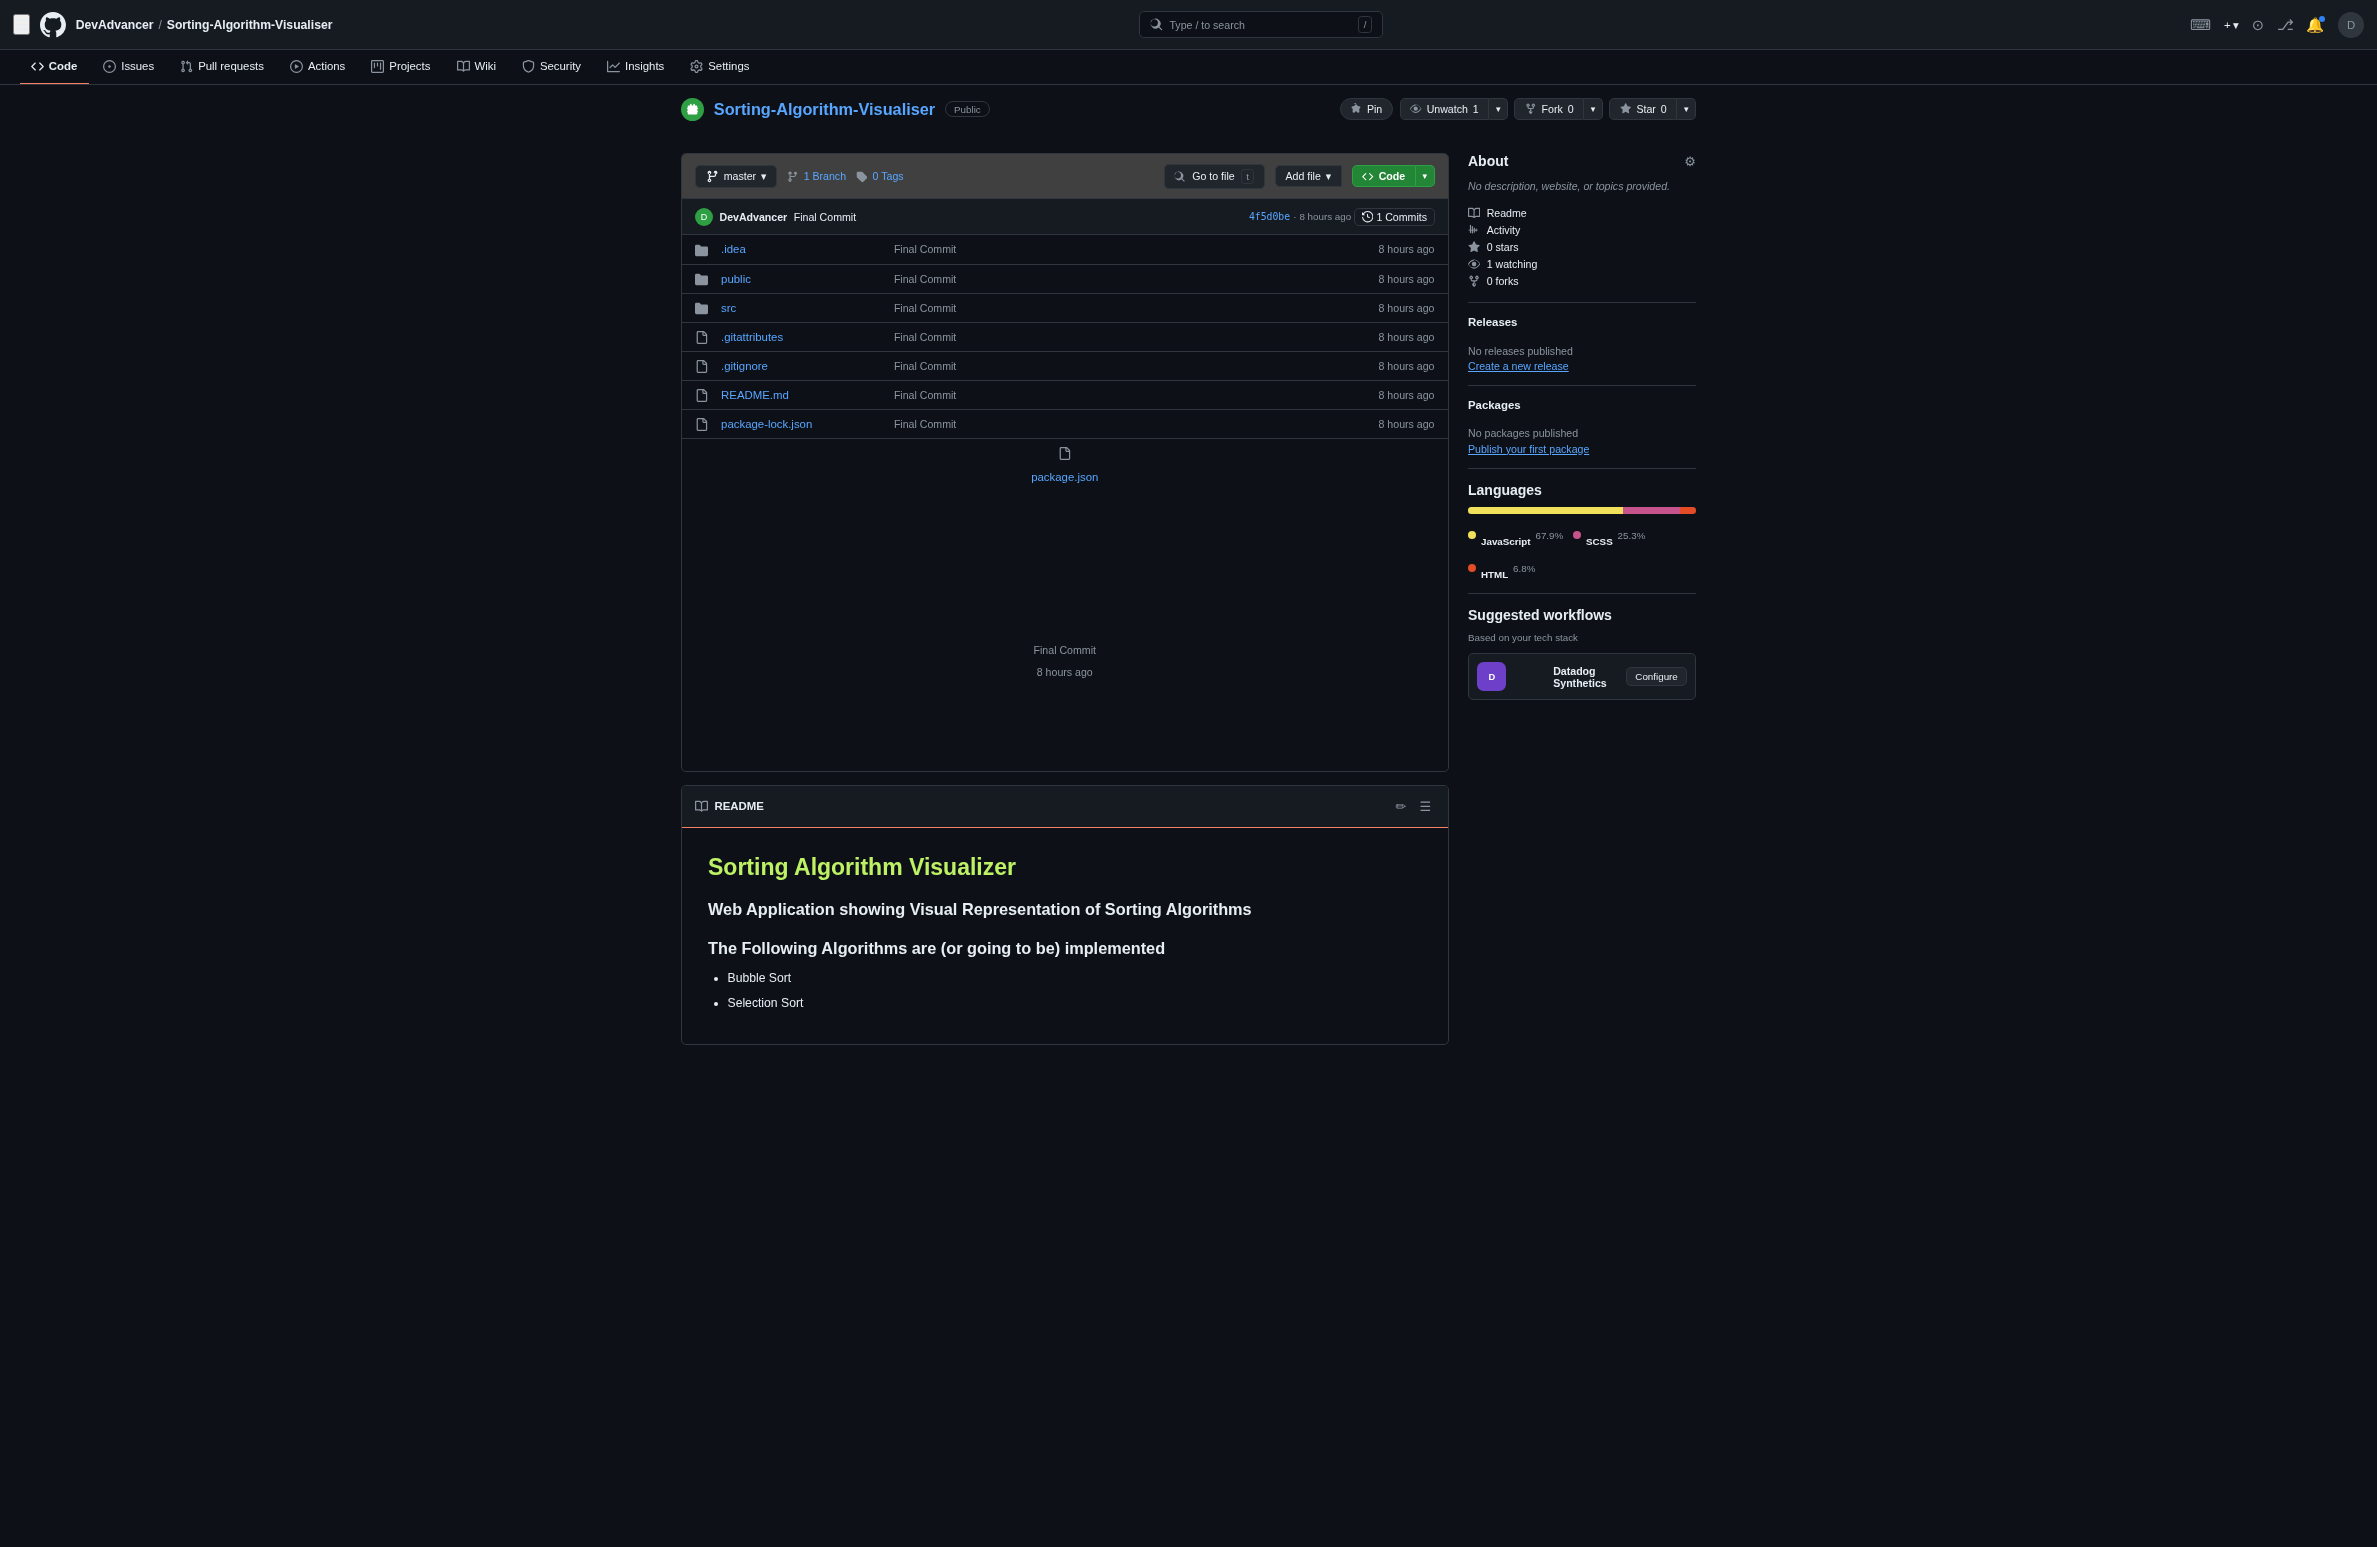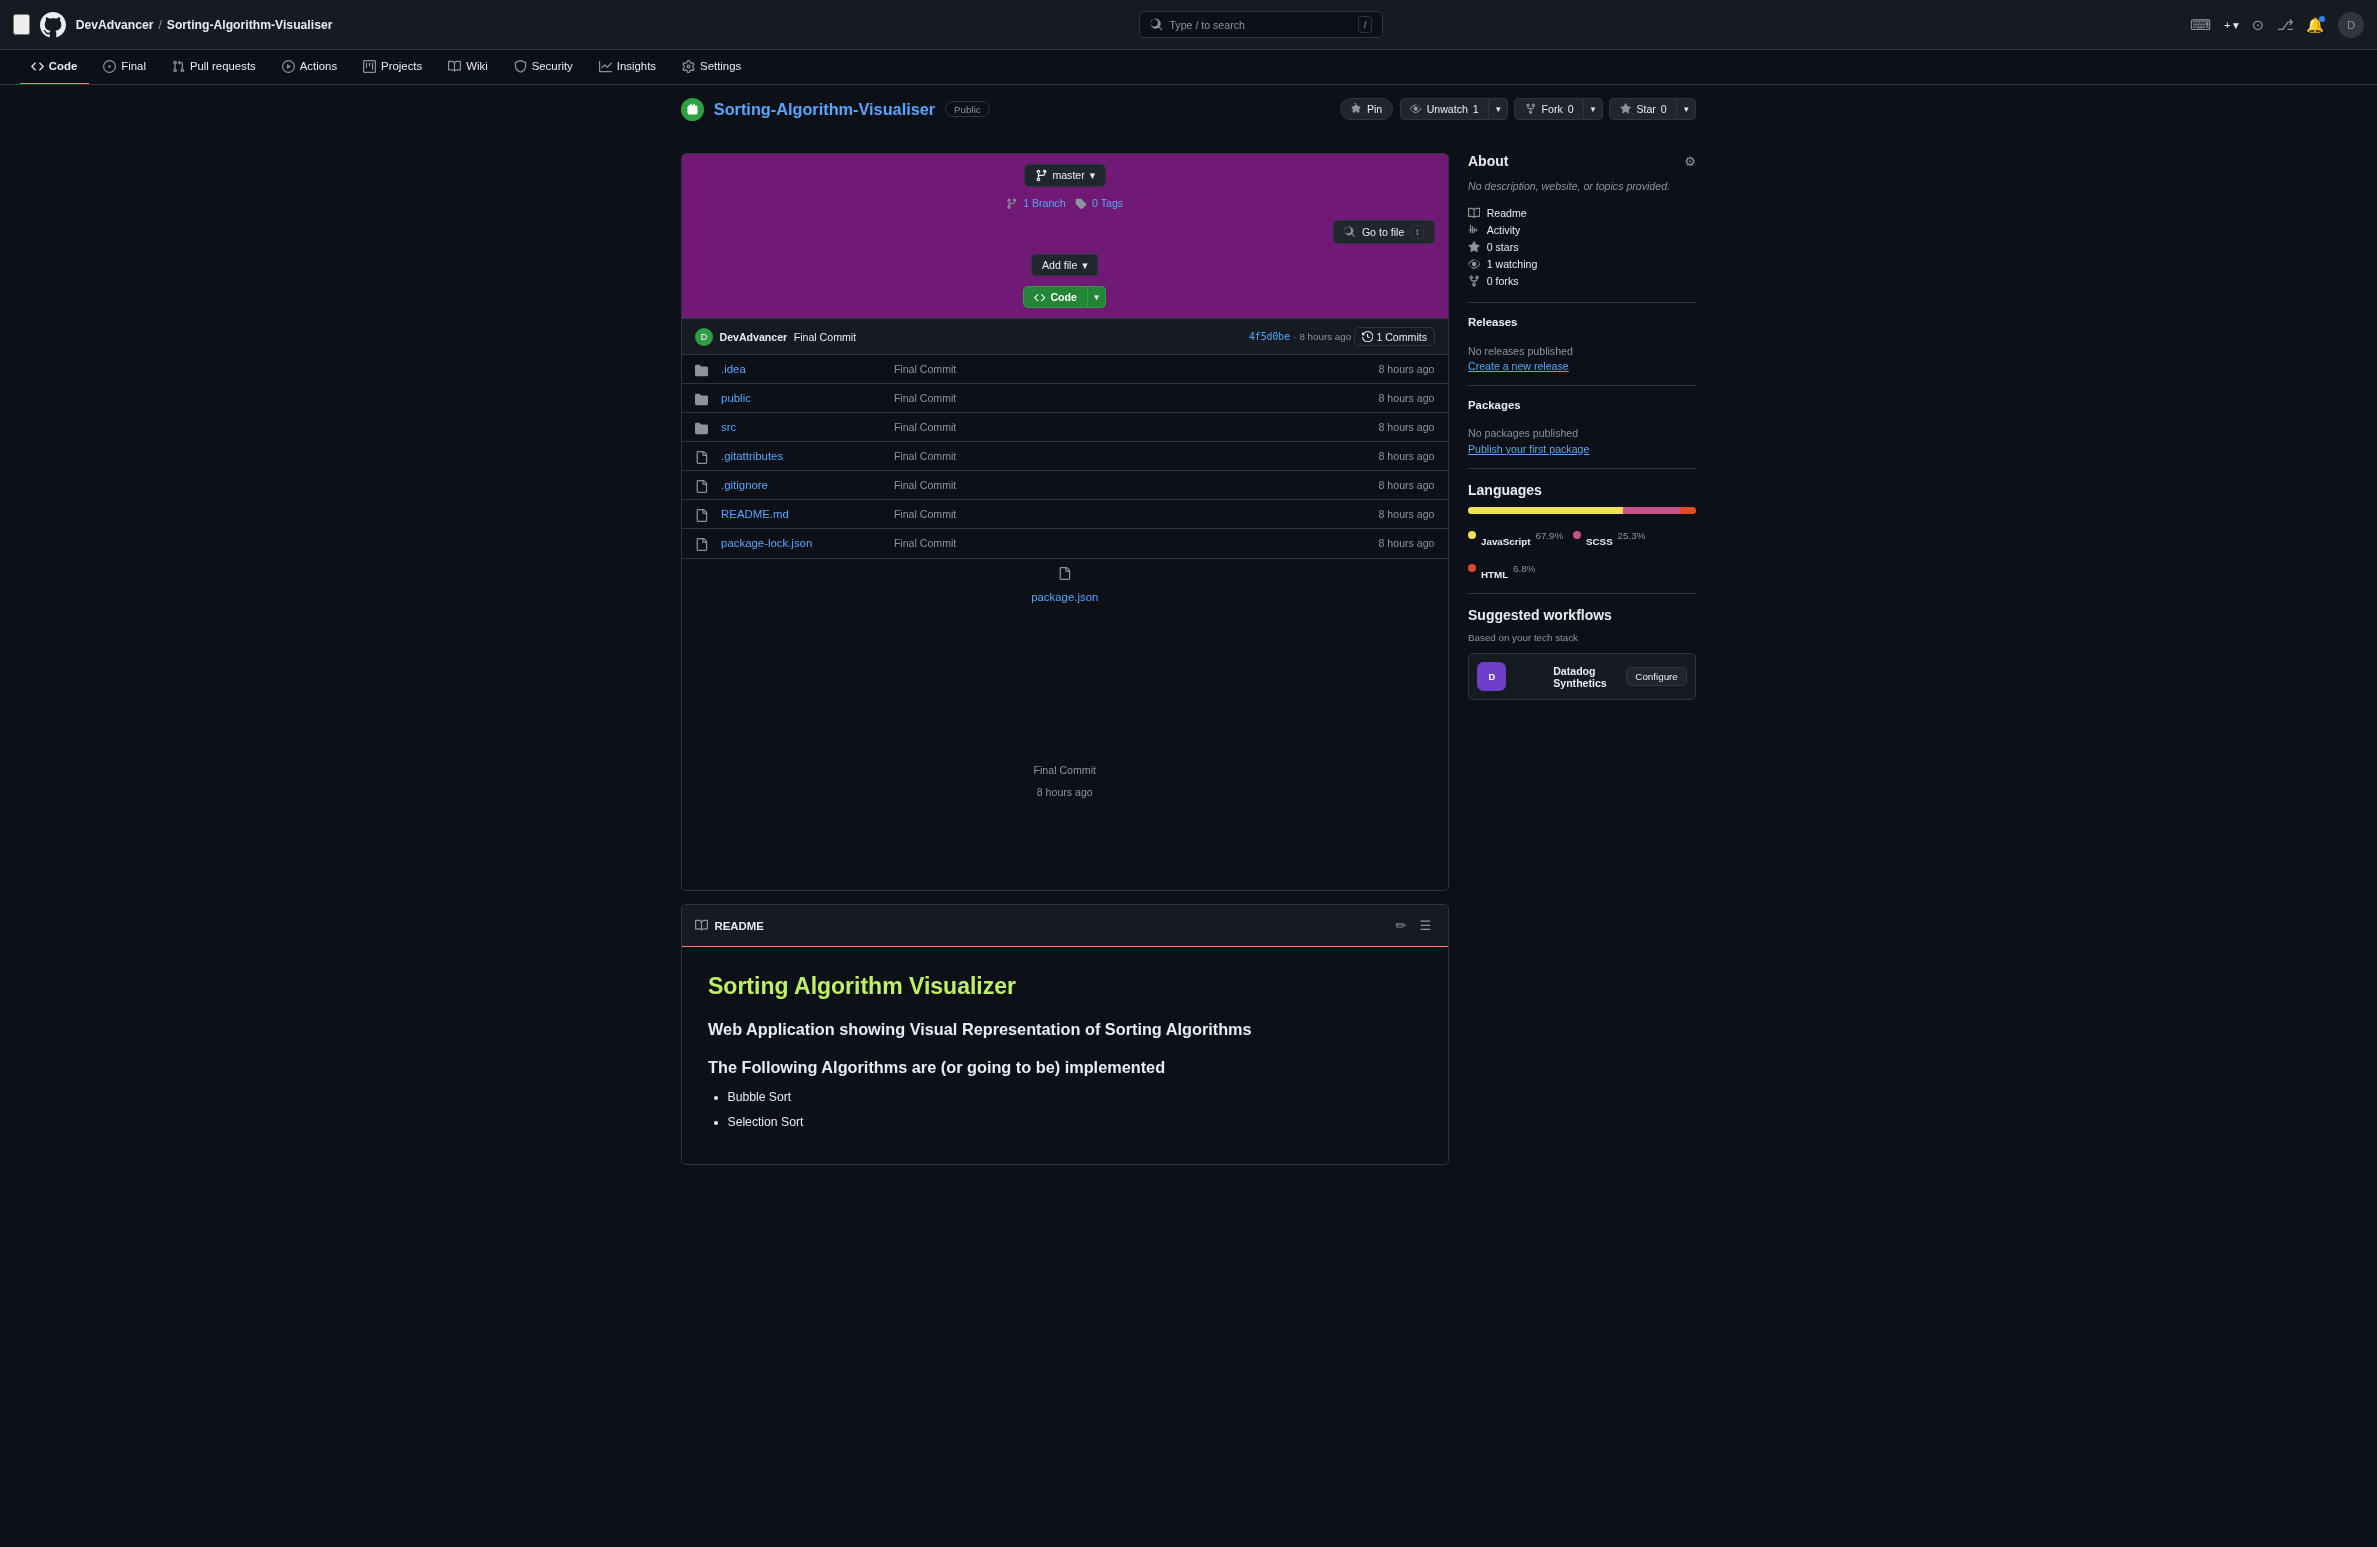--- a/index.html
+++ b/index.html
@@ -220,23 +220,22 @@
 
     
     .file-browser { border: 0.8px solid #30363d; border-radius: 4.9px; overflow: hidden; }
 
     
     .branch-bar {
       display: flex;
       align-items: center;
       gap: 9.8px;
       padding: 9.8px 13px;
-      background: #701a75;
+      background: #404040;
       border-bottom: 0.8px solid #30363d;
-      flex-direction: column;
     }
     .branch-selector {
       background: #21262d;
       border: 0.8px solid #30363d;
       border-radius: 4.9px;
       color: #e6edf3;
       padding: 4.1px 9.8px;
       font-size: 10.6px;
       cursor: pointer;
       display: flex;
@@ -501,21 +500,21 @@
     <svg width="13" height="13" viewBox="0 0 16 16">
         <path fill="#e6edf3" d="M4.72 3.22a.75.75 0 011.06 1.06L2.06 8l3.72 3.72a.75.75 0 11-1.06 1.06L.47 8.53a.75.75 0 010-1.06l4.25-4.25zm6.56 0a.75.75 0 10-1.06 1.06L13.94 8l-3.72 3.72a.75.75 0 101.06 1.06l4.25-4.25a.75.75 0 000-1.06l-4.25-4.25z"></path>
       </svg>
     <span>Code</span>
   </a>
   <a class="repo-tab">
     <svg width="13" height="13" viewBox="0 0 16 16">
         <path fill="#8b949e" d="M8 9.5a1.5 1.5 0 100-3 1.5 1.5 0 000 3z"></path>
         <path fill="#8b949e" d="M8 0a8 8 0 110 16A8 8 0 018 0zm0 1.5a6.5 6.5 0 100 13 6.5 6.5 0 000-13z"></path>
       </svg>
-    <span>Final</span>
+    <span>Issues</span>
   </a>
   <a class="repo-tab">
     <svg width="13" height="13" viewBox="0 0 16 16">
         <path fill="#8b949e" d="M1.5 3.25a2.25 2.25 0 113 2.122v5.256a2.251 2.251 0 11-1.5 0V5.372A2.25 2.25 0 011.5 3.25zm5.677-.177L9.573.677A.25.25 0 0110 .854V2.5h1A2.5 2.5 0 0113.5 5v5.628a2.251 2.251 0 11-1.5 0V5a1 1 0 00-1-1h-1v1.646a.25.25 0 01-.427.177L7.177 3.427a.25.25 0 010-.354zM3.75 2.5a.75.75 0 100 1.5.75.75 0 000-1.5zm0 9.5a.75.75 0 100 1.5.75.75 0 000-1.5zm8.25.75a.75.75 0 101.5 0 .75.75 0 00-1.5 0z"></path>
       </svg>
     <span>Pull requests</span>
   </a>
   <a class="repo-tab">
     <svg width="13" height="13" viewBox="0 0 16 16">
         <path fill="#8b949e" d="M8 0a8 8 0 110 16A8 8 0 018 0zM1.5 8a6.5 6.5 0 1013 0 6.5 6.5 0 00-13 0zm4.879-2.773l4.264 2.559a.25.25 0 010 .428l-4.264 2.559A.25.25 0 016 10.559V5.442a.25.25 0 01.379-.215z"></path>

